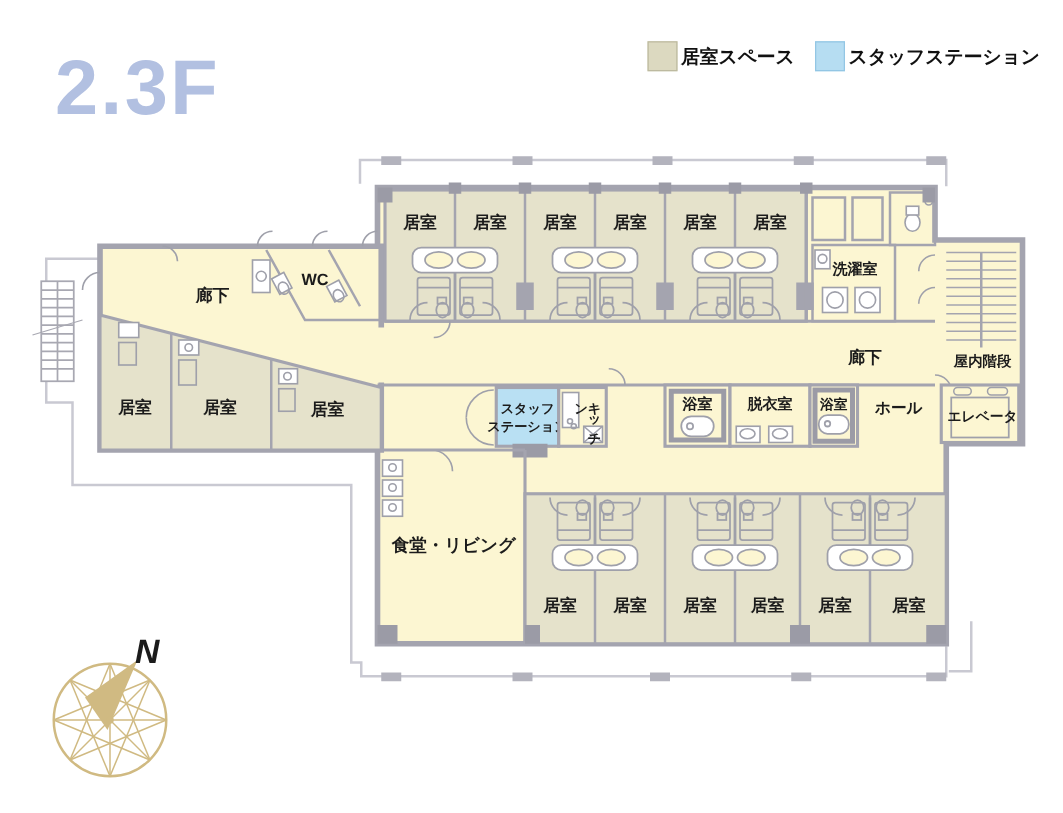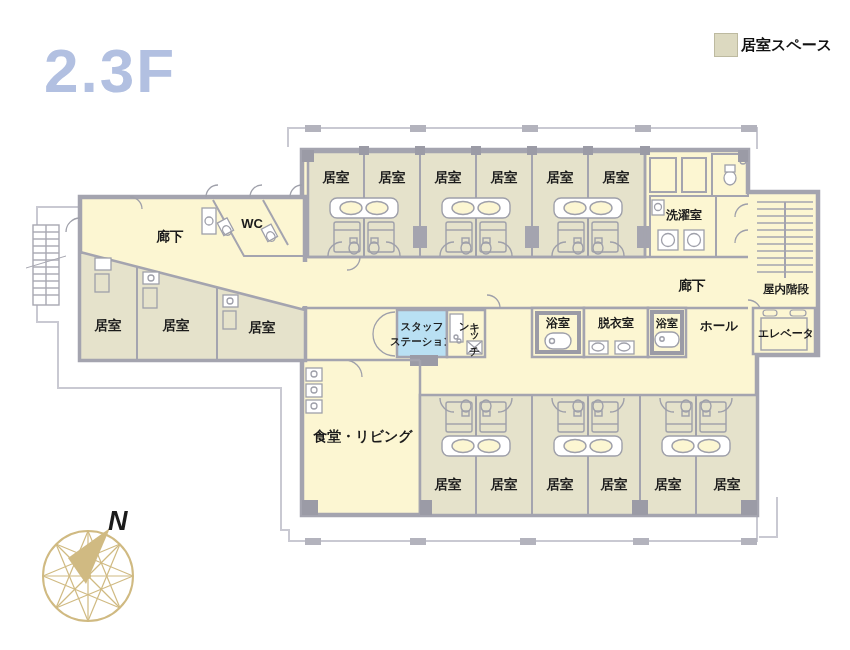--- a/index.html
+++ b/index.html
@@ -26,20 +26,24 @@
 
 <div id="stage">
 
   <div class="floor-title">2.3F</div>
 
   <div class="legend">
     <div class="legend-item">
       <span class="sw sw-resident"></span>
       <span class="legend-label">居室スペース</span>
     </div>
+    <div class="legend-item">
+      <span class="sw sw-staff"></span>
+      <span class="legend-label">スタッフステーション</span>
+    </div>
   </div>
 
   <svg width="850" height="650" viewBox="0 0 850 650">
     <defs>
 
       <g id="unitf" stroke="#9fa0aa" stroke-width="1.4" fill="none">
         <rect x="-34" y="198" width="68" height="20" rx="7" fill="#ffffff"></rect>
         <ellipse cx="-13" cy="208" rx="11" ry="6.5" fill="#fcf6d2"></ellipse>
         <ellipse cx="13" cy="208" rx="11" ry="6.5" fill="#fcf6d2"></ellipse>
         <rect x="-30" y="222" width="26" height="30" rx="2"></rect>

